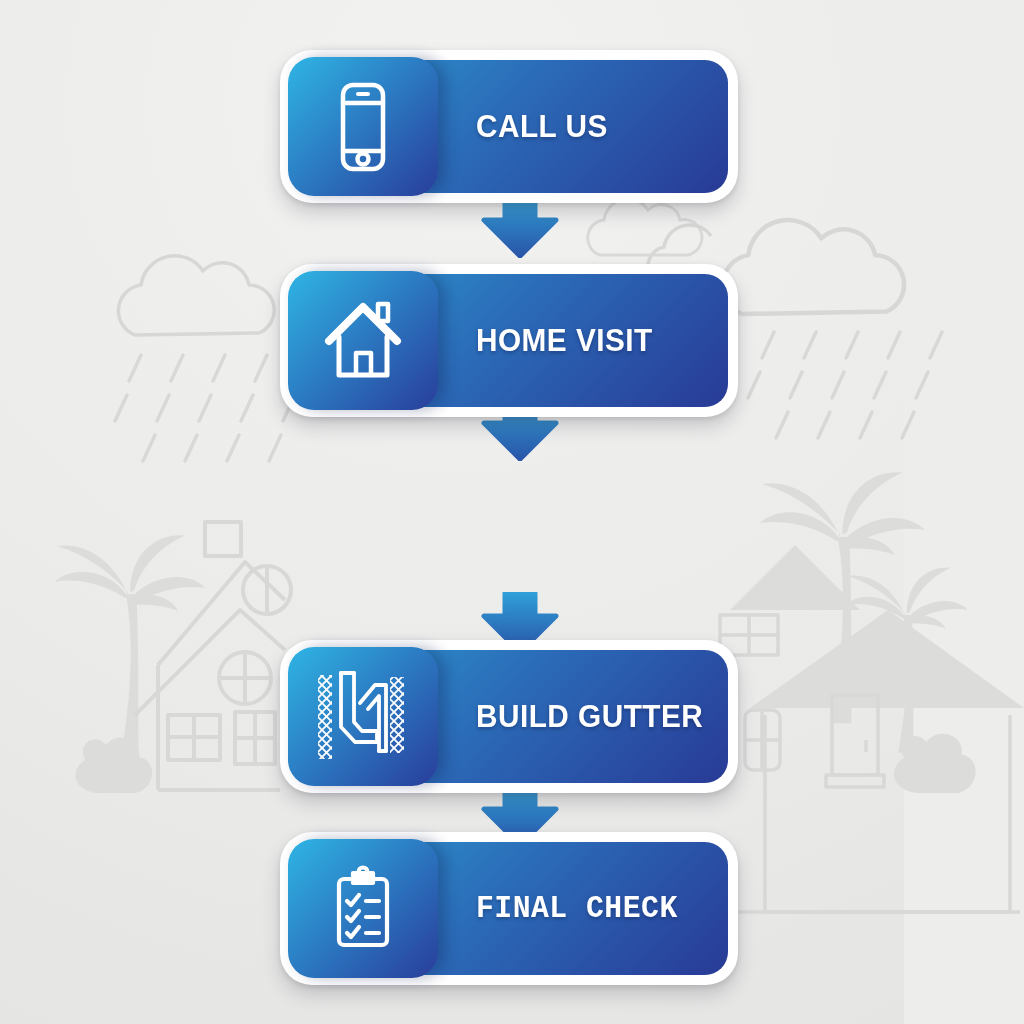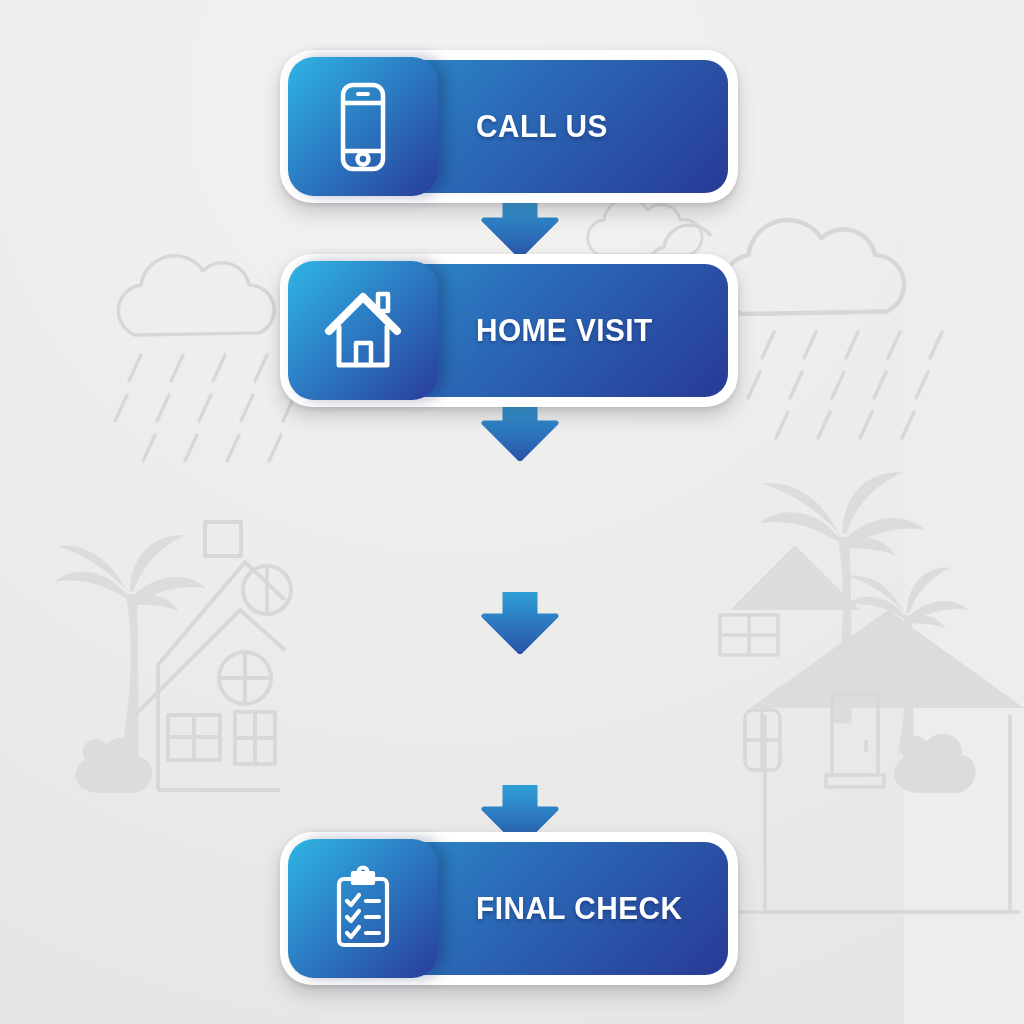--- a/index.html
+++ b/index.html
@@ -39,21 +39,21 @@
     display:flex;align-items:center;justify-content:center;
   }
   .icon-tile svg{width:100px;height:100px;}
   .step-label{
     margin-left:38px;
     color:#ffffff;font-size:31px;font-weight:700;letter-spacing:0.5px;
     transform:scaleX(0.96);transform-origin:left center;
     text-shadow:0 2px 4px rgba(10,20,60,0.35);
     white-space:nowrap;
   }
-  .t1{top:50px;}  .t2{top:254px;} .t3{top:447px;} .t4{top:640px;} .t5{top:832px;}
+  .t1{top:50px;}  .t2{top:264px;} .t3{top:447px;} .t4{top:640px;} .t5{top:832px;font-family:Liberation Mono, monospace;}
   .a1{top:196px;} .a2{top:399px;} .a3{top:592px;} .a4{top:785px;}
 </style>
 </head>
 <body>
 
 <div id="stage">
 
   <svg id="bg-art" width="1024" height="1024" viewBox="0 0 1024 1024" aria-hidden="true">
     <defs>
       <linearGradient id="gradArrow" x1="0" y1="0" x2="0" y2="1">
@@ -175,20 +175,39 @@
           <rect x="65" y="13" width="10" height="17" stroke-width="4.5"></rect>
           <path d="M26,46 V84 H74 V46" stroke-width="5"></path>
           <path d="M43,84 V62 H58 V84" stroke-width="4.5"></path>
         </svg>
       </div>
       <div class="step-label">HOME VISIT</div>
     </div>
   </div>
 
 
+  <div class="card t4">
+    <div class="card-inner">
+      <div class="icon-tile">
+        <svg viewBox="0 0 100 100" fill="none" stroke="#ffffff" stroke-width="3.8" stroke-linecap="round" stroke-linejoin="round">
+          <rect x="5" y="8" width="14" height="84" fill="url(#xhatch)" stroke="none"></rect>
+          <rect x="77" y="10" width="14" height="76" fill="url(#xhatch)" stroke="none"></rect>
+
+          <path d="M28,6 L28,60 L42,75 L64,75"></path>
+          <path d="M41,6 L41,55 L49,64 L64,64"></path>
+          <path d="M28,6 L41,6 M64,64 L64,75"></path>
+
+          <path d="M47,36 L62,18 L73,18 L73,84"></path>
+          <path d="M55,42 L66,29 L66,84"></path>
+          <path d="M66,84 L73,84"></path>
+        </svg>
+      </div>
+      <div class="step-label">BUILD GUTTER</div>
+    </div>
+  </div>
 
   <div class="card t5">
     <div class="card-inner">
       <div class="icon-tile">
         <svg viewBox="0 0 100 100" fill="none" stroke="#ffffff" stroke-width="4.2" stroke-linecap="round" stroke-linejoin="round">
           <rect x="26" y="20" width="48" height="66" rx="5"></rect>
           <path d="M40,24 L40,14 L60,14 L60,24 Z" fill="#ffffff"></path>
           <circle cx="50" cy="13" r="4.5"></circle>
           <path d="M34,42 L38,46 L46,36"></path>
           <path d="M34,58 L38,62 L46,52"></path>

